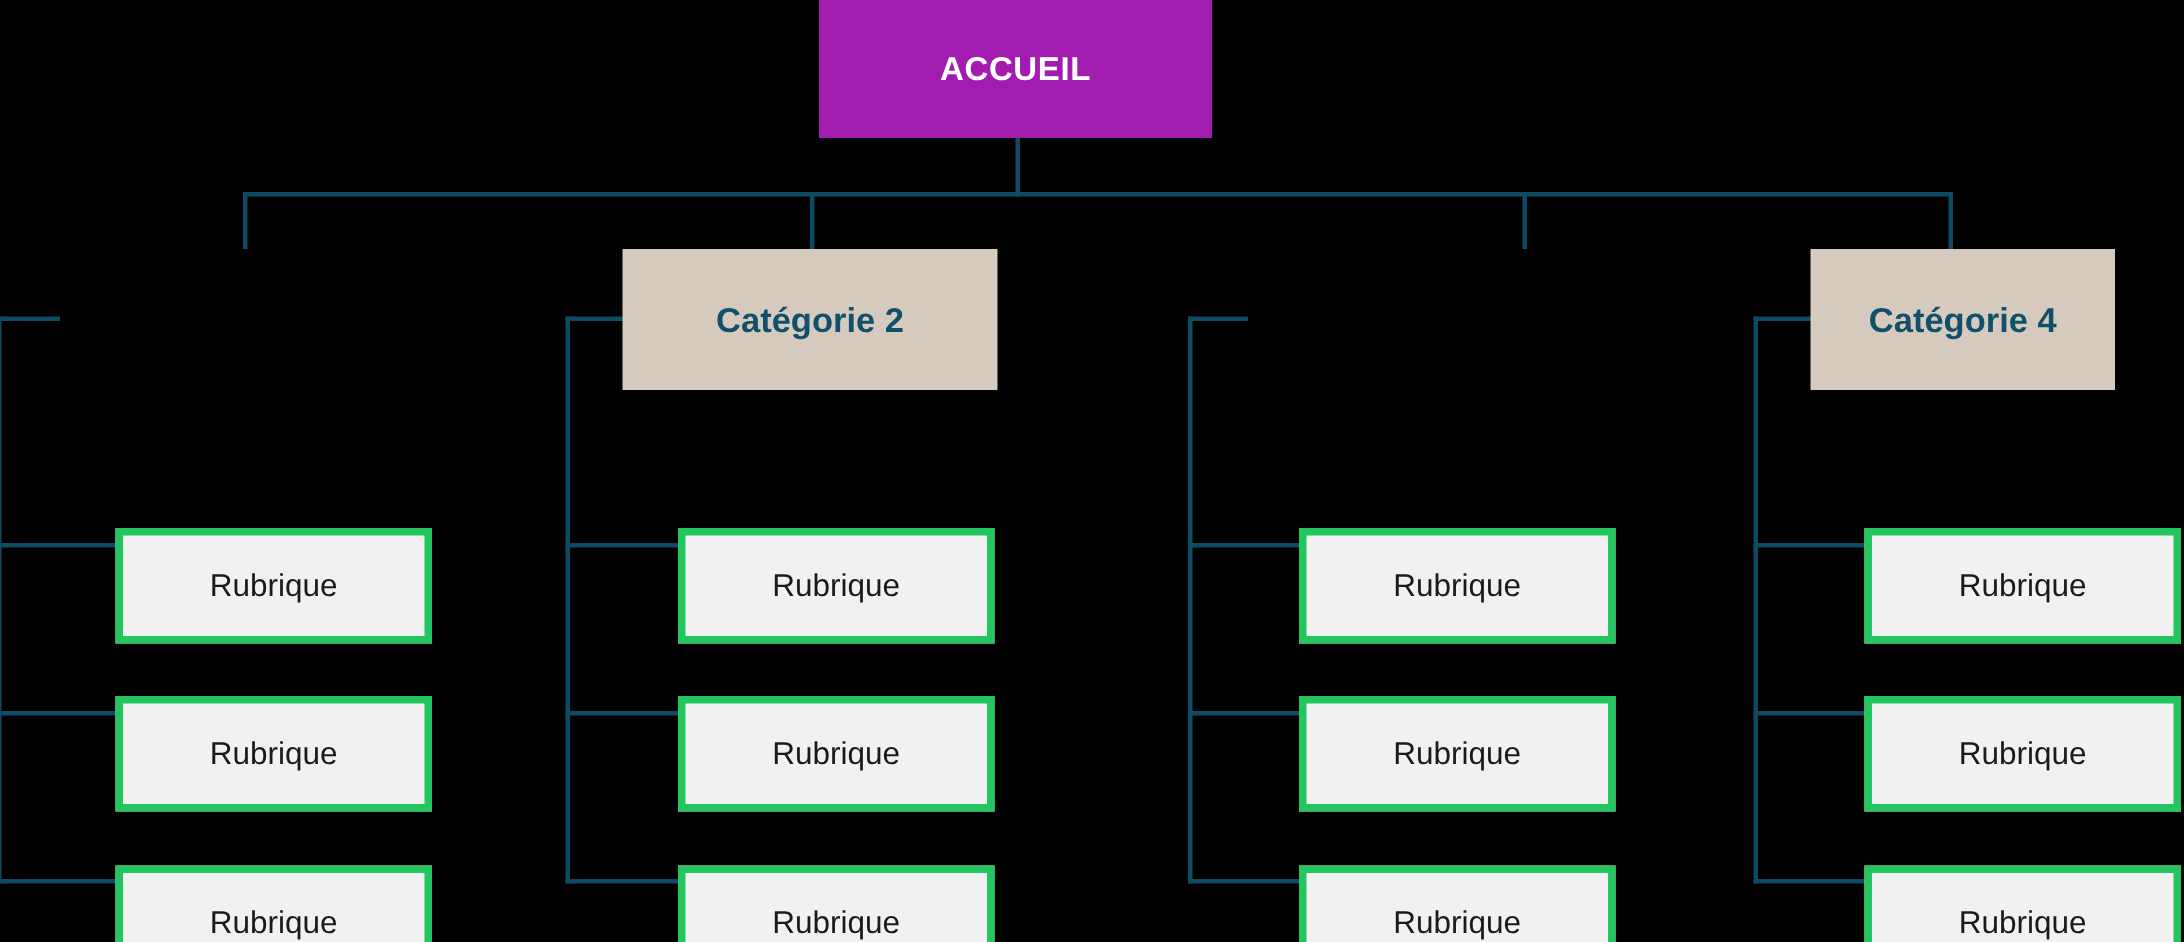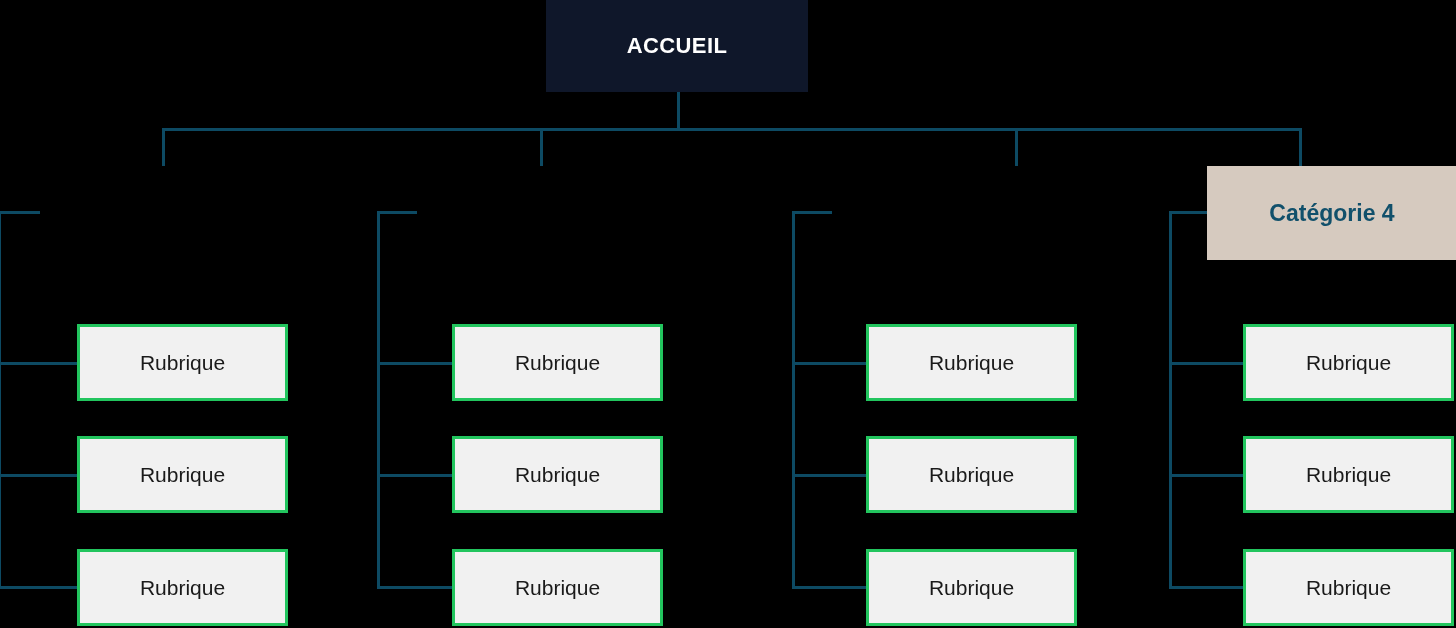--- a/index.html
+++ b/index.html
@@ -24,39 +24,40 @@
   .box {
     position: absolute;
     box-sizing: border-box;
     display: flex;
     align-items: center;
     justify-content: center;
     text-align: center;
     z-index: 5;
   }
   .box-root {
-    background: #0f172a;
+    background: #a21caf;
     color: #ffffff;
     font-weight: bold;
     font-size: 22px;
     letter-spacing: 0.4px;
     text-align: center;
   }
   .box-category {
     background: #d6cabf;
     color: #11506b;
     font-weight: bold;
     font-size: 23px;
   }
   .box-topic {
     background: #f1f1f1;
-    border: 3px solid #22c55e;
+    border: 5px solid #22c55e;
     color: #1a1a1a;
     font-weight: normal;
     font-size: 21px;
+    margin-top: 28px;
   }
 
   
   .line {
     position: absolute;
     background: #0d4a63;
     z-index: 1;
   }
   .line-v { width: 3px; }
   .line-h { height: 3px; }
@@ -94,20 +95,23 @@
   <div class="box box-topic" style="left:77px; top:549px; width:211px; height:77px;">
     <span>Rubrique</span>
   </div>
 
   <div class="line line-v" style="left:377px; top:211px; height:378px;"></div>
   <div class="line line-h" style="left:377px; top:211px; width:40px;"></div>
   <div class="line line-h" style="left:377px; top:362px; width:78px;"></div>
   <div class="line line-h" style="left:377px; top:474px; width:78px;"></div>
   <div class="line line-h" style="left:377px; top:586px; width:78px;"></div>
 
+  <div class="box box-category" style="left:415px; top:166px; width:250px; height:94px;">
+    <span>Catégorie 2</span>
+  </div>
   <div class="box box-topic" style="left:452px; top:324px; width:211px; height:77px;">
     <span>Rubrique</span>
   </div>
   <div class="box box-topic" style="left:452px; top:436px; width:211px; height:77px;">
     <span>Rubrique</span>
   </div>
   <div class="box box-topic" style="left:452px; top:549px; width:211px; height:77px;">
     <span>Rubrique</span>
   </div>
 
@@ -126,21 +130,21 @@
   <div class="box box-topic" style="left:866px; top:549px; width:211px; height:77px;">
     <span>Rubrique</span>
   </div>
 
   <div class="line line-v" style="left:1169px; top:211px; height:378px;"></div>
   <div class="line line-h" style="left:1169px; top:211px; width:40px;"></div>
   <div class="line line-h" style="left:1169px; top:362px; width:77px;"></div>
   <div class="line line-h" style="left:1169px; top:474px; width:77px;"></div>
   <div class="line line-h" style="left:1169px; top:586px; width:77px;"></div>
 
-  <div class="box box-category" style="left:1207px; top:166px; width:250px; height:94px;">
+  <div class="box box-category" style="left:1207px; top:166px; width:203px; height:94px;">
     <span>Catégorie 4</span>
   </div>
   <div class="box box-topic" style="left:1243px; top:324px; width:211px; height:77px;">
     <span>Rubrique</span>
   </div>
   <div class="box box-topic" style="left:1243px; top:436px; width:211px; height:77px;">
     <span>Rubrique</span>
   </div>
   <div class="box box-topic" style="left:1243px; top:549px; width:211px; height:77px;">
     <span>Rubrique</span>

